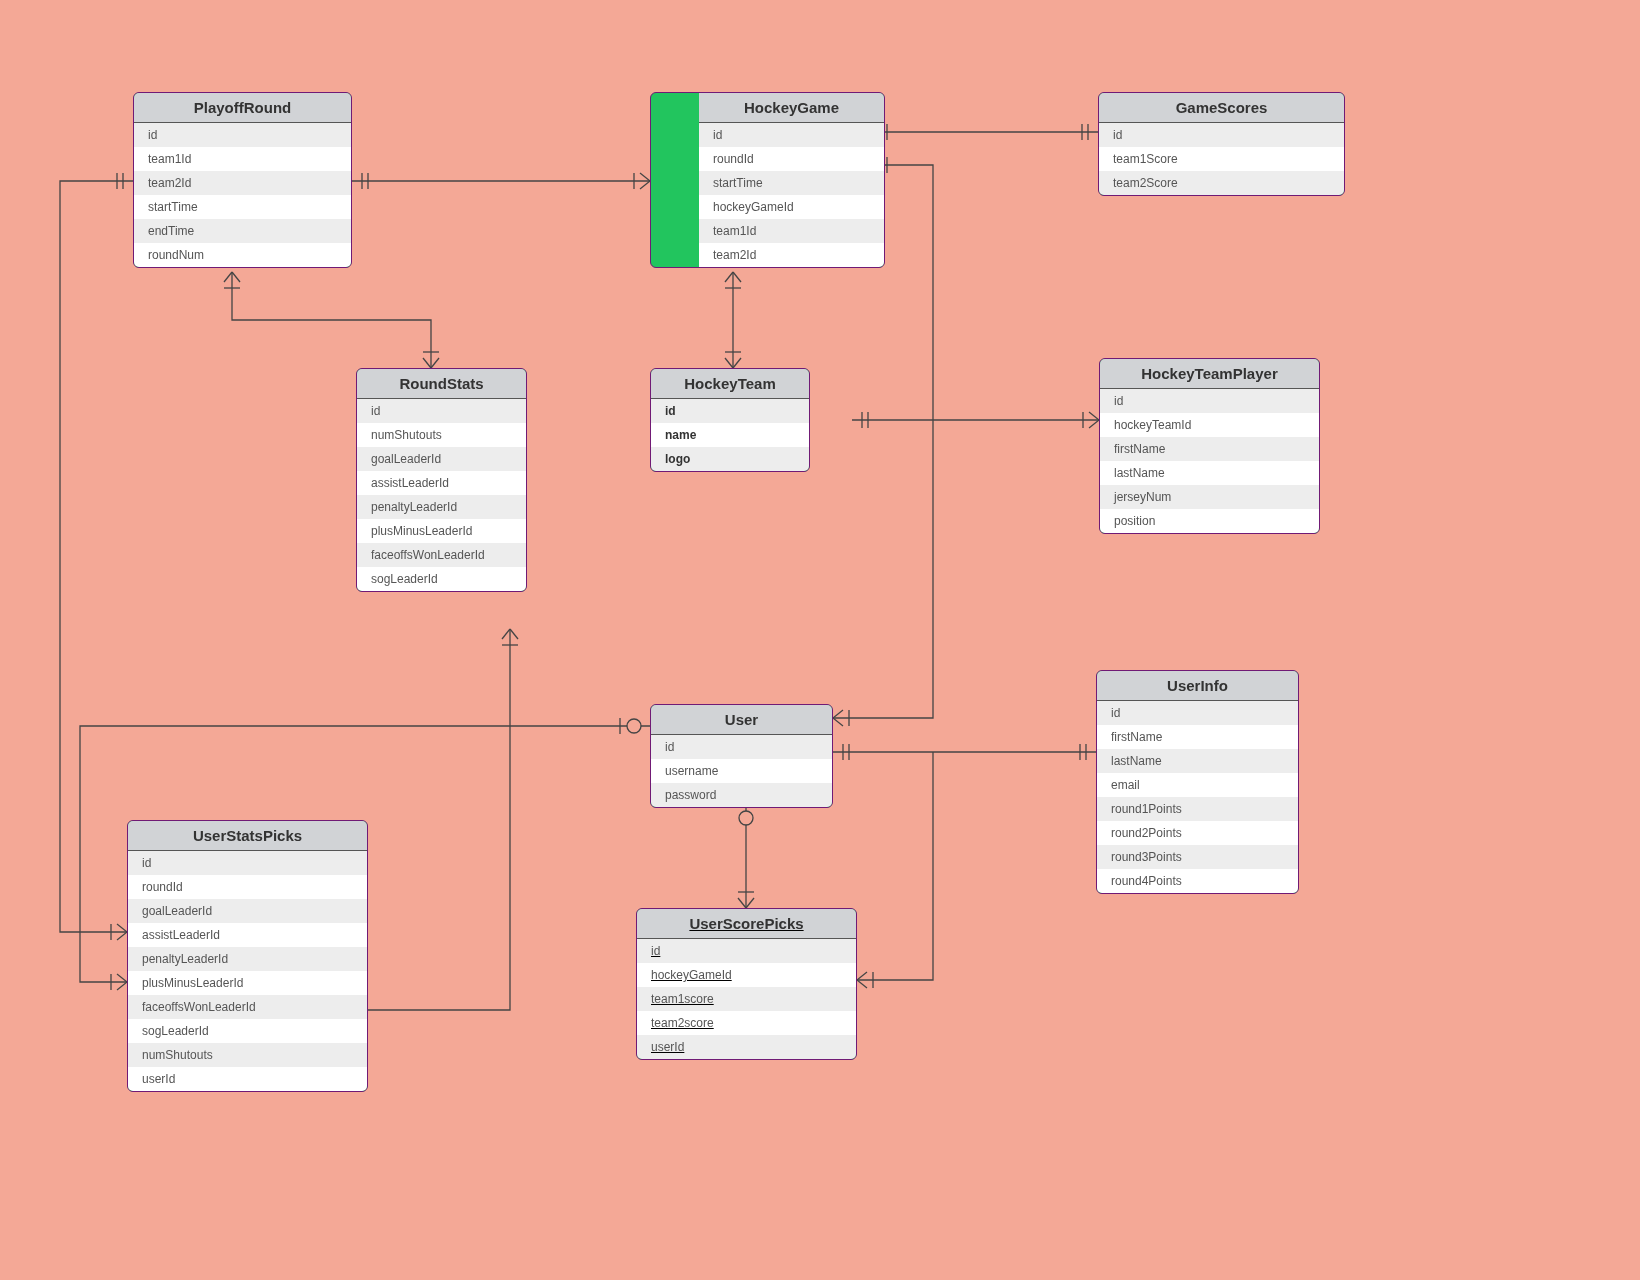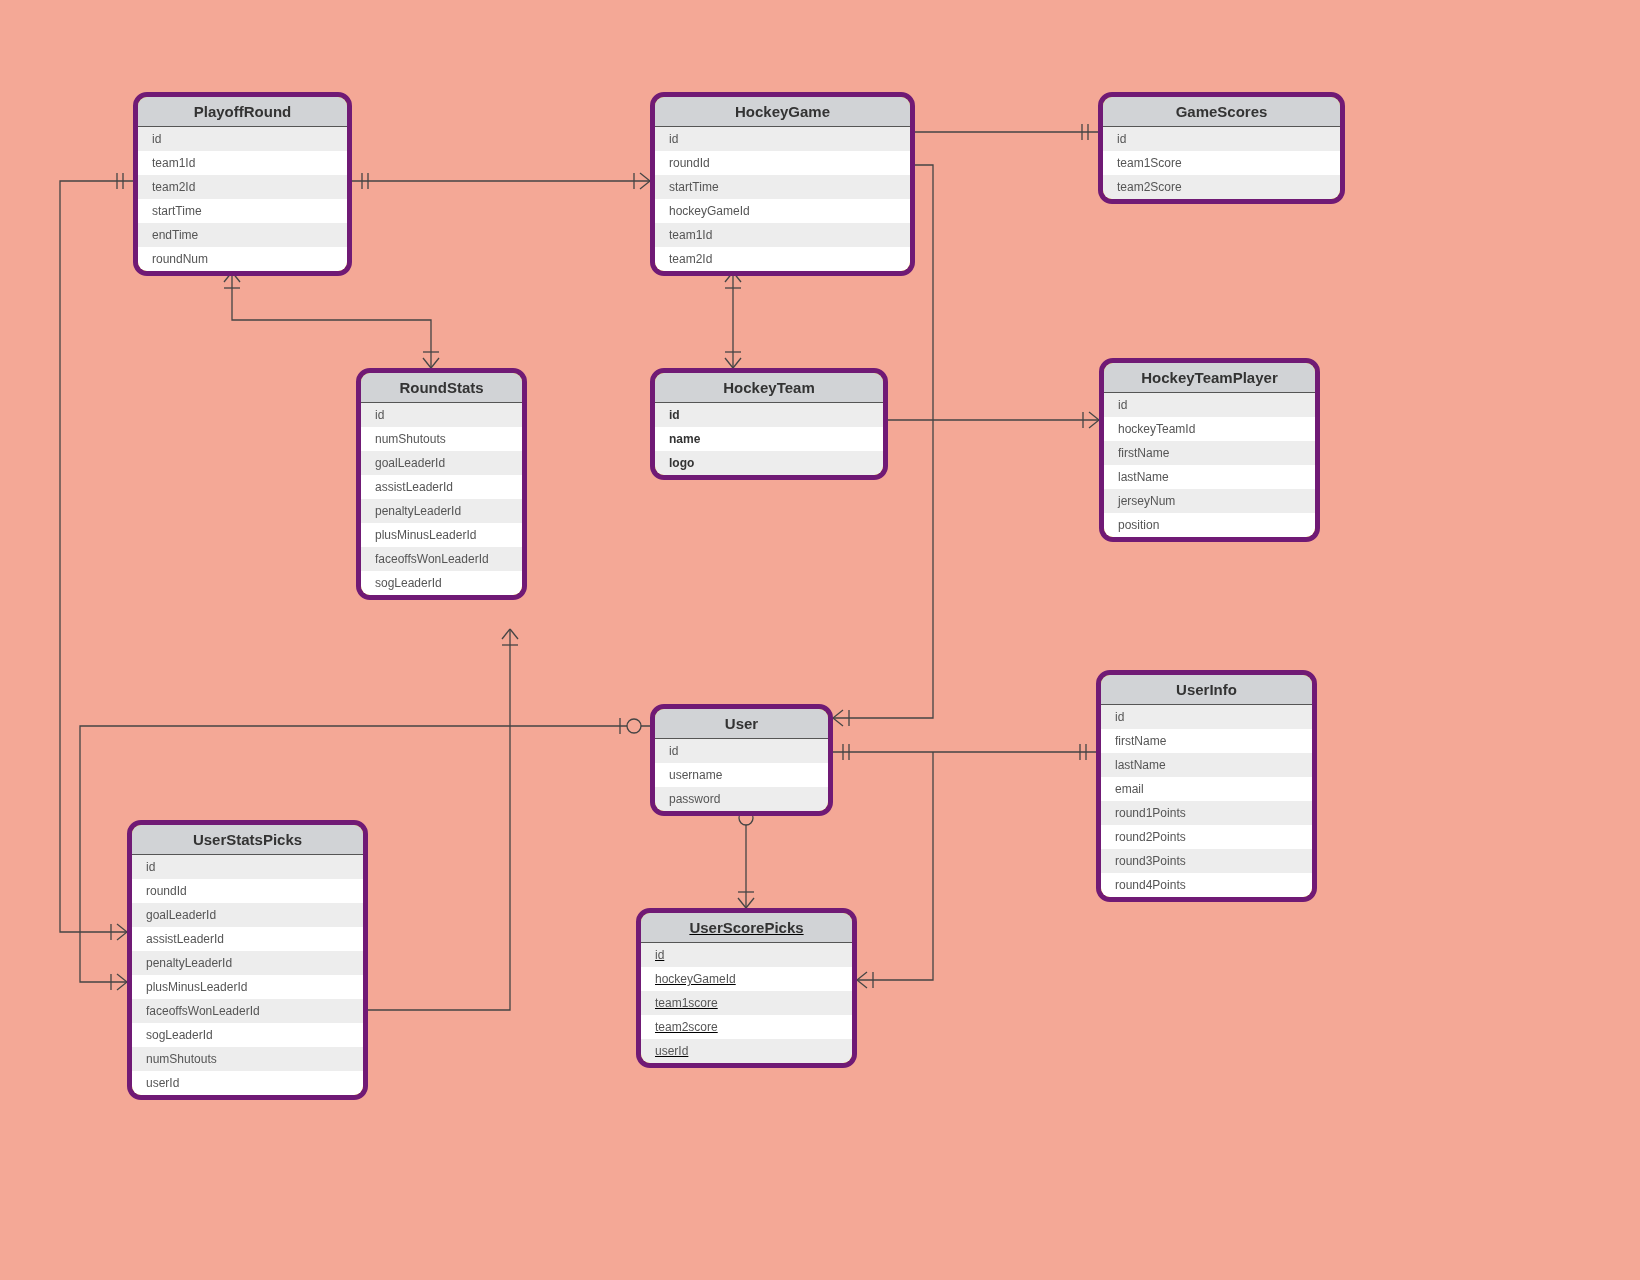--- a/index.html
+++ b/index.html
@@ -6,23 +6,23 @@
   margin: 0;
   padding: 0;
   background: #f4a896;
   font-family: -apple-system, BlinkMacSystemFont, "Segoe UI", Helvetica, Arial, sans-serif;
   width: 1640px;
   height: 1280px;
   position: relative;
 }
 .entity {
   position: absolute;
-  background: #eab308;
-  border: 5px solid #701a75;
-  border-radius: 14px;
+  background: #22c55e;
+  border: 1px solid #701a75;
+  border-radius: 6px;
   overflow: hidden;
   box-sizing: border-box;
 }
 .entity-header {
   background: #d1d3d6;
   font-weight: 600;
   padding: 6px 12px;
   text-align: center;
   border-bottom: 1px solid #555;
   color: #333;
@@ -155,21 +155,21 @@
 <div class="entity" style="left:133px; top:92px; width:219px;">
   <div class="entity-header">PlayoffRound</div>
   <div class="entity-row">id</div>
   <div class="entity-row">team1Id</div>
   <div class="entity-row">team2Id</div>
   <div class="entity-row">startTime</div>
   <div class="entity-row">endTime</div>
   <div class="entity-row">roundNum</div>
 </div>
 
-<div class="entity" style="left:650px; top:92px; width:265px;">
+<div class="entity" style="left:650px; top:92px; width:235px;padding-left:48px;">
   <div class="entity-header">HockeyGame</div>
   <div class="entity-row">id</div>
   <div class="entity-row">roundId</div>
   <div class="entity-row">startTime</div>
   <div class="entity-row">hockeyGameId</div>
   <div class="entity-row">team1Id</div>
   <div class="entity-row">team2Id</div>
 </div>
 
 <div class="entity" style="left:1098px; top:92px; width:247px;">
@@ -184,21 +184,21 @@
   <div class="entity-row">id</div>
   <div class="entity-row">numShutouts</div>
   <div class="entity-row">goalLeaderId</div>
   <div class="entity-row">assistLeaderId</div>
   <div class="entity-row">penaltyLeaderId</div>
   <div class="entity-row">plusMinusLeaderId</div>
   <div class="entity-row">faceoffsWonLeaderId</div>
   <div class="entity-row">sogLeaderId</div>
 </div>
 
-<div class="entity" style="left:650px; top:368px; width:238px;">
+<div class="entity" style="left:650px; top:368px; width:160px;">
   <div class="entity-header">HockeyTeam</div>
   <div class="entity-row bold">id</div>
   <div class="entity-row bold">name</div>
   <div class="entity-row bold">logo</div>
 </div>
 
 <div class="entity" style="left:1099px; top:358px; width:221px;">
   <div class="entity-header">HockeyTeamPlayer</div>
   <div class="entity-row">id</div>
   <div class="entity-row">hockeyTeamId</div>
@@ -208,21 +208,21 @@
   <div class="entity-row">position</div>
 </div>
 
 <div class="entity" style="left:650px; top:704px; width:183px;">
   <div class="entity-header">User</div>
   <div class="entity-row">id</div>
   <div class="entity-row">username</div>
   <div class="entity-row">password</div>
 </div>
 
-<div class="entity" style="left:1096px; top:670px; width:221px;">
+<div class="entity" style="left:1096px; top:670px; width:203px;">
   <div class="entity-header">UserInfo</div>
   <div class="entity-row">id</div>
   <div class="entity-row">firstName</div>
   <div class="entity-row">lastName</div>
   <div class="entity-row">email</div>
   <div class="entity-row">round1Points</div>
   <div class="entity-row">round2Points</div>
   <div class="entity-row">round3Points</div>
   <div class="entity-row">round4Points</div>
 </div>

